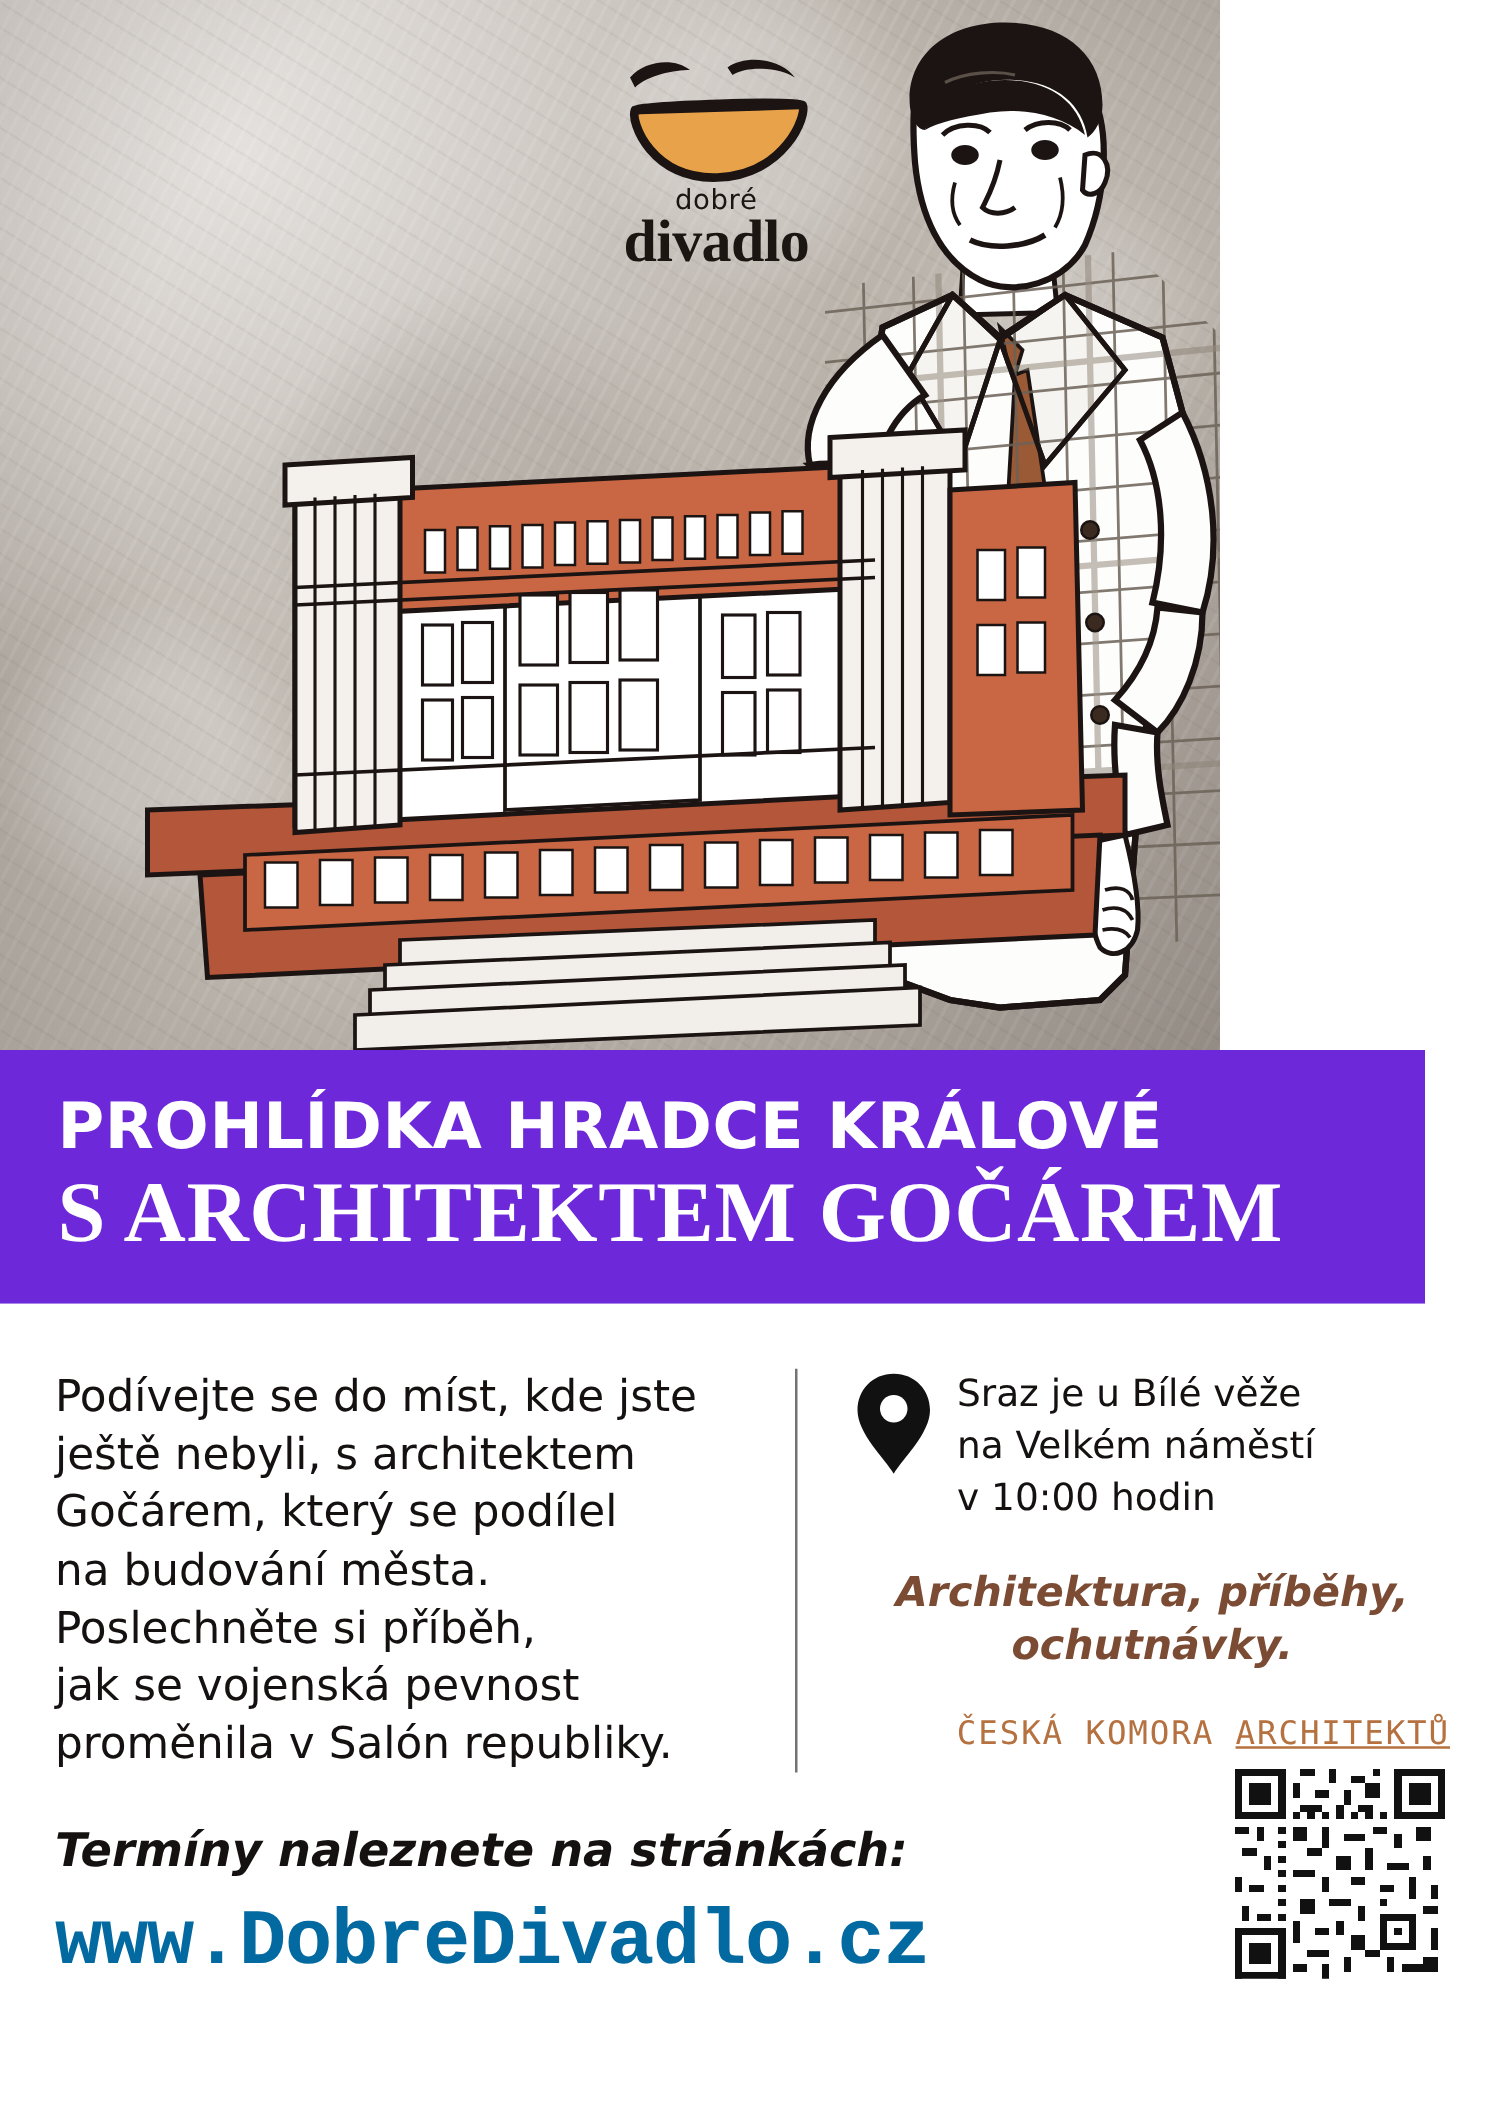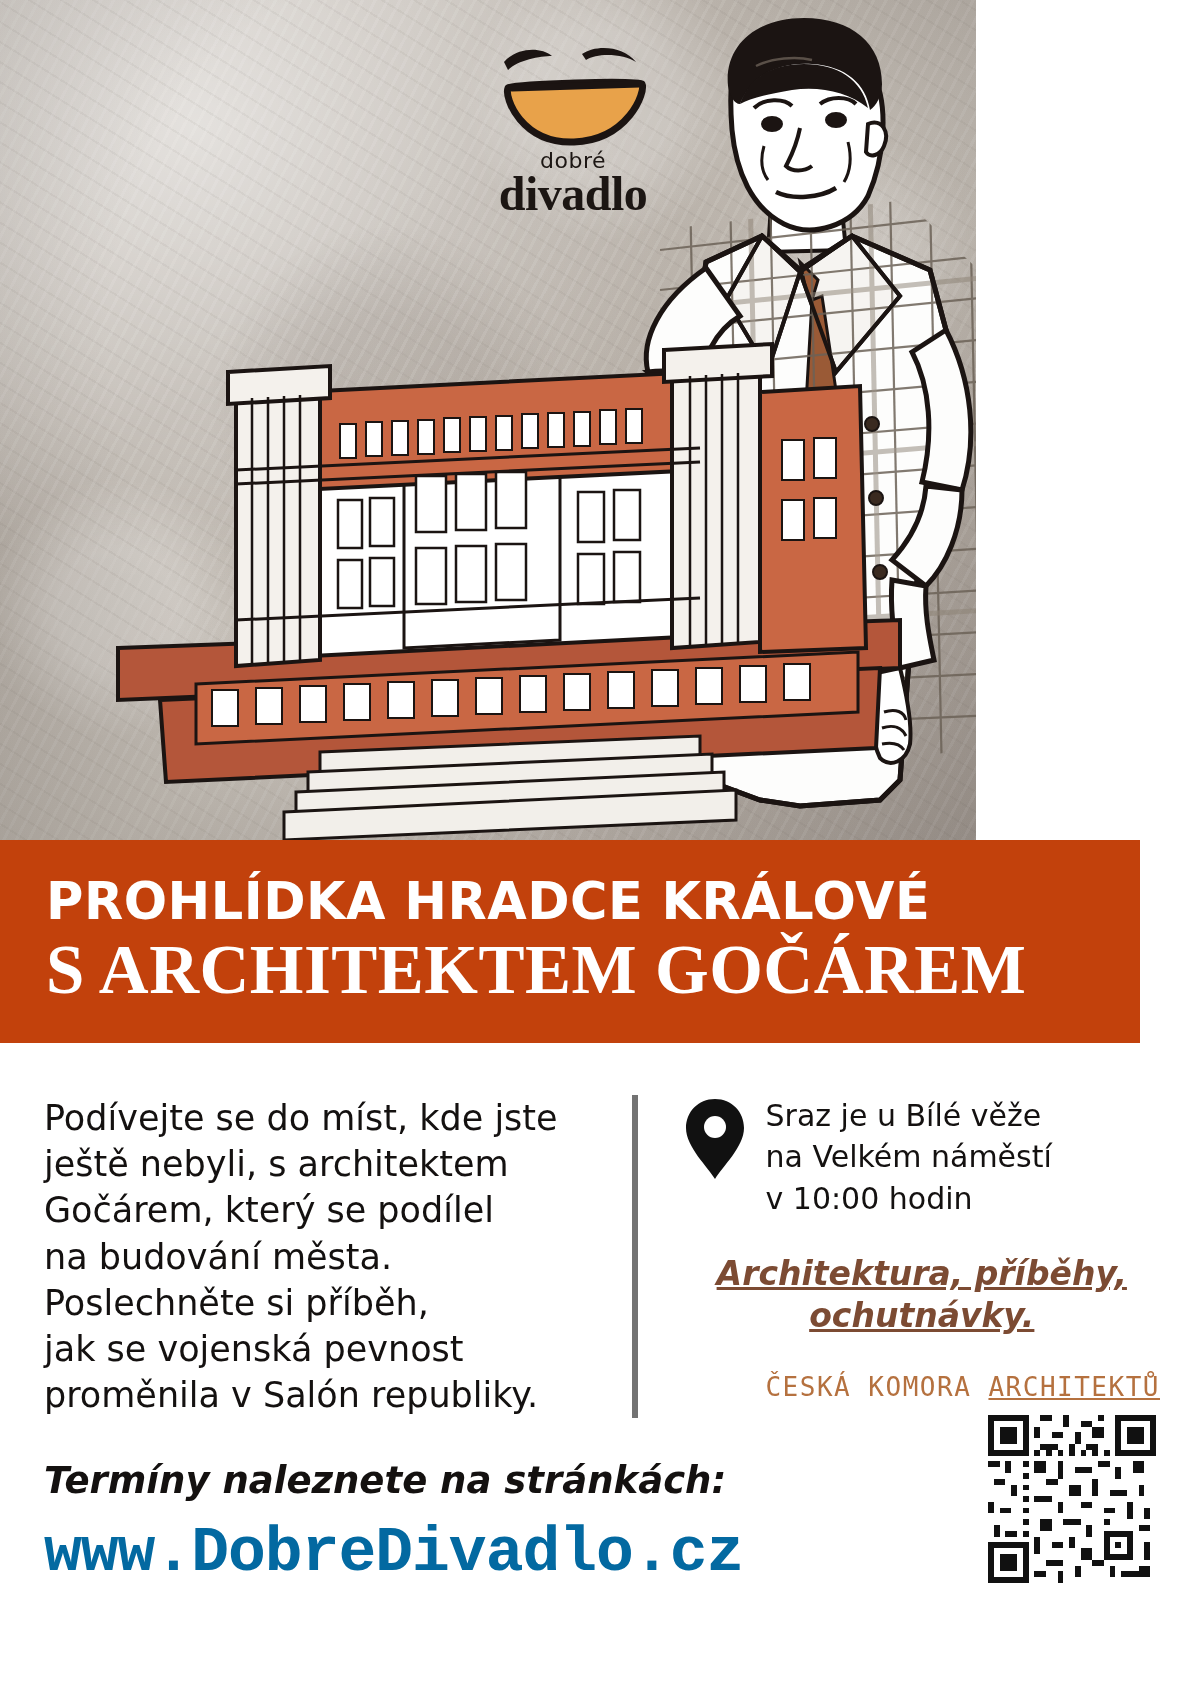--- a/index.html
+++ b/index.html
@@ -87,21 +87,21 @@
   
   .illus { position: absolute; left: 0; top: 0; width: 1200px; height: 850px; }
 
   
   .title-band {
     position: absolute;
     left: 0;
     top: 840px;
     width: 1140px;
     height: 203px;
-    background: #c2410c;
+    background: #6d28d9;
     display: flex;
     flex-direction: column;
     justify-content: center;
     padding-left: 46px;
     box-sizing: border-box;
   }
   .title-line1 {
     color: #ffffff;
     font-size: 51px;
     font-weight: 700;
@@ -132,21 +132,21 @@
     position: absolute;
     left: 44px;
     top: 52px;
     width: 1116px;
     display: flex;
   }
   .col-left {
     width: 600px;
     padding-right: 34px;
     box-sizing: border-box;
-    border-right: 6px solid #737373;
+    border-right: 2px solid #737373;
   }
   .lead {
     font-size: 35px;
     line-height: 1.32;
     color: #141110;
     font-family: "DejaVu Sans", sans-serif;
     white-space: pre-line;
   }
   .col-right {
     width: 516px;
@@ -170,21 +170,20 @@
   .tagline {
     margin-top: 34px;
     font-size: 33px;
     line-height: 1.28;
     color: #7c4b33;
     font-style: italic;
     font-weight: 700;
     text-align: center;
     font-family: "DejaVu Sans", sans-serif;
     white-space: pre-line;
-    text-decoration: underline;
   }
   .chamber {
     margin-top: 34px;
     text-align: right;
     font-size: 26px;
     letter-spacing: 1.5px;
     color: #b5713f;
     font-family: "DejaVu Sans Mono", monospace;
   }
   .chamber .ul { text-decoration: underline; }

